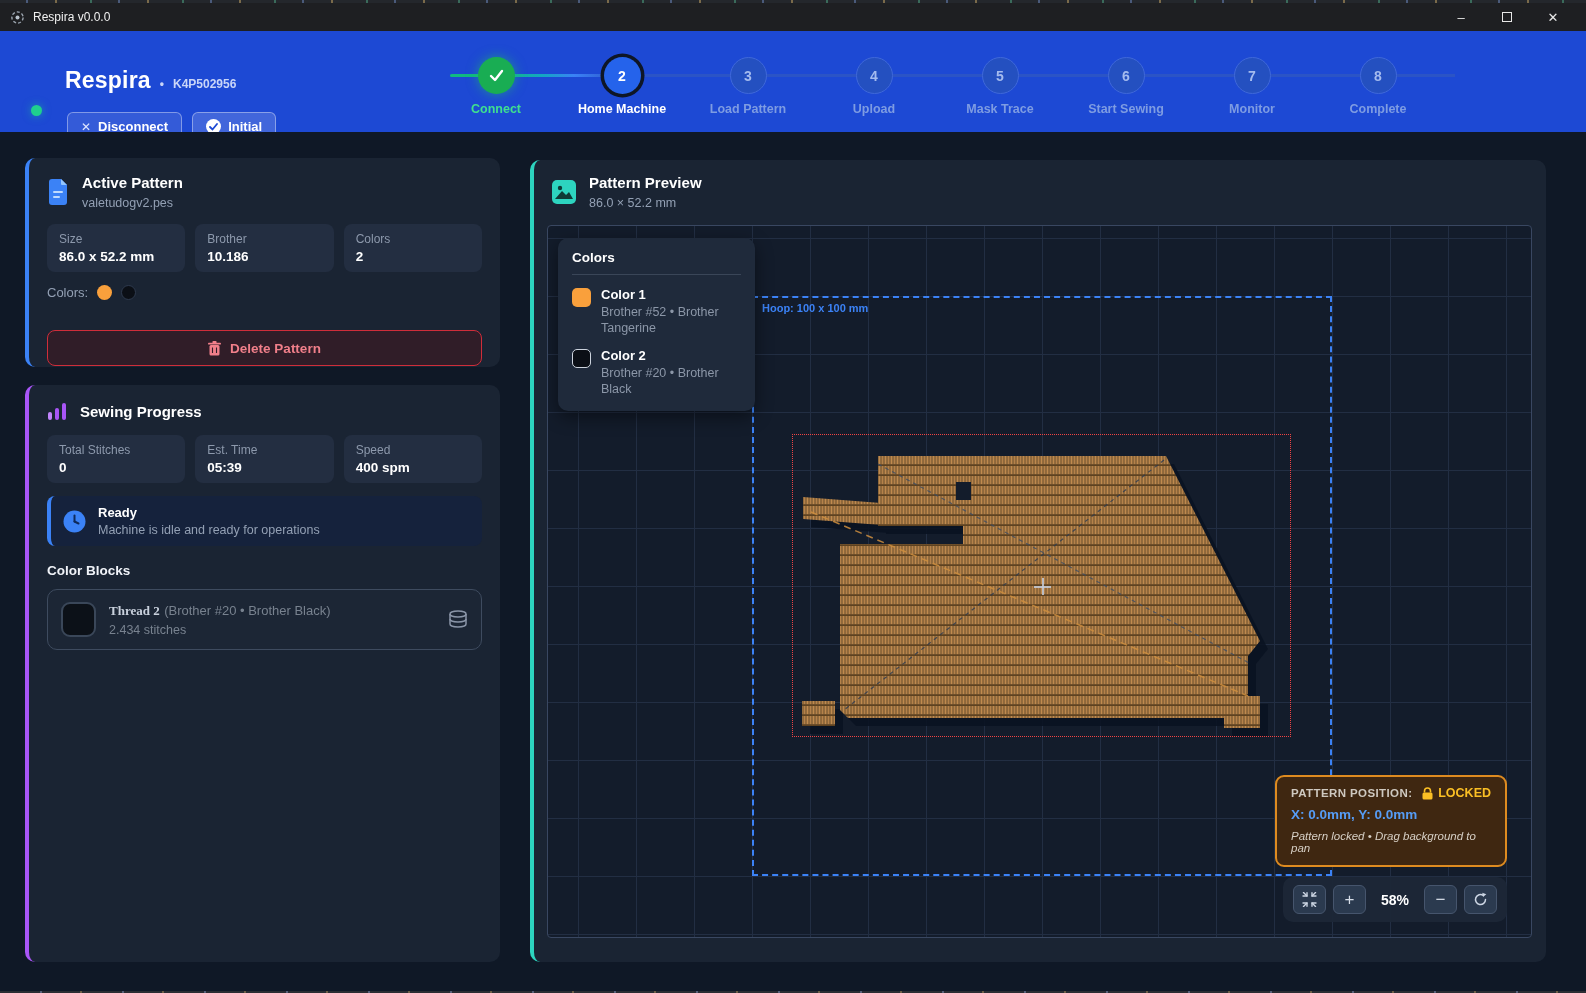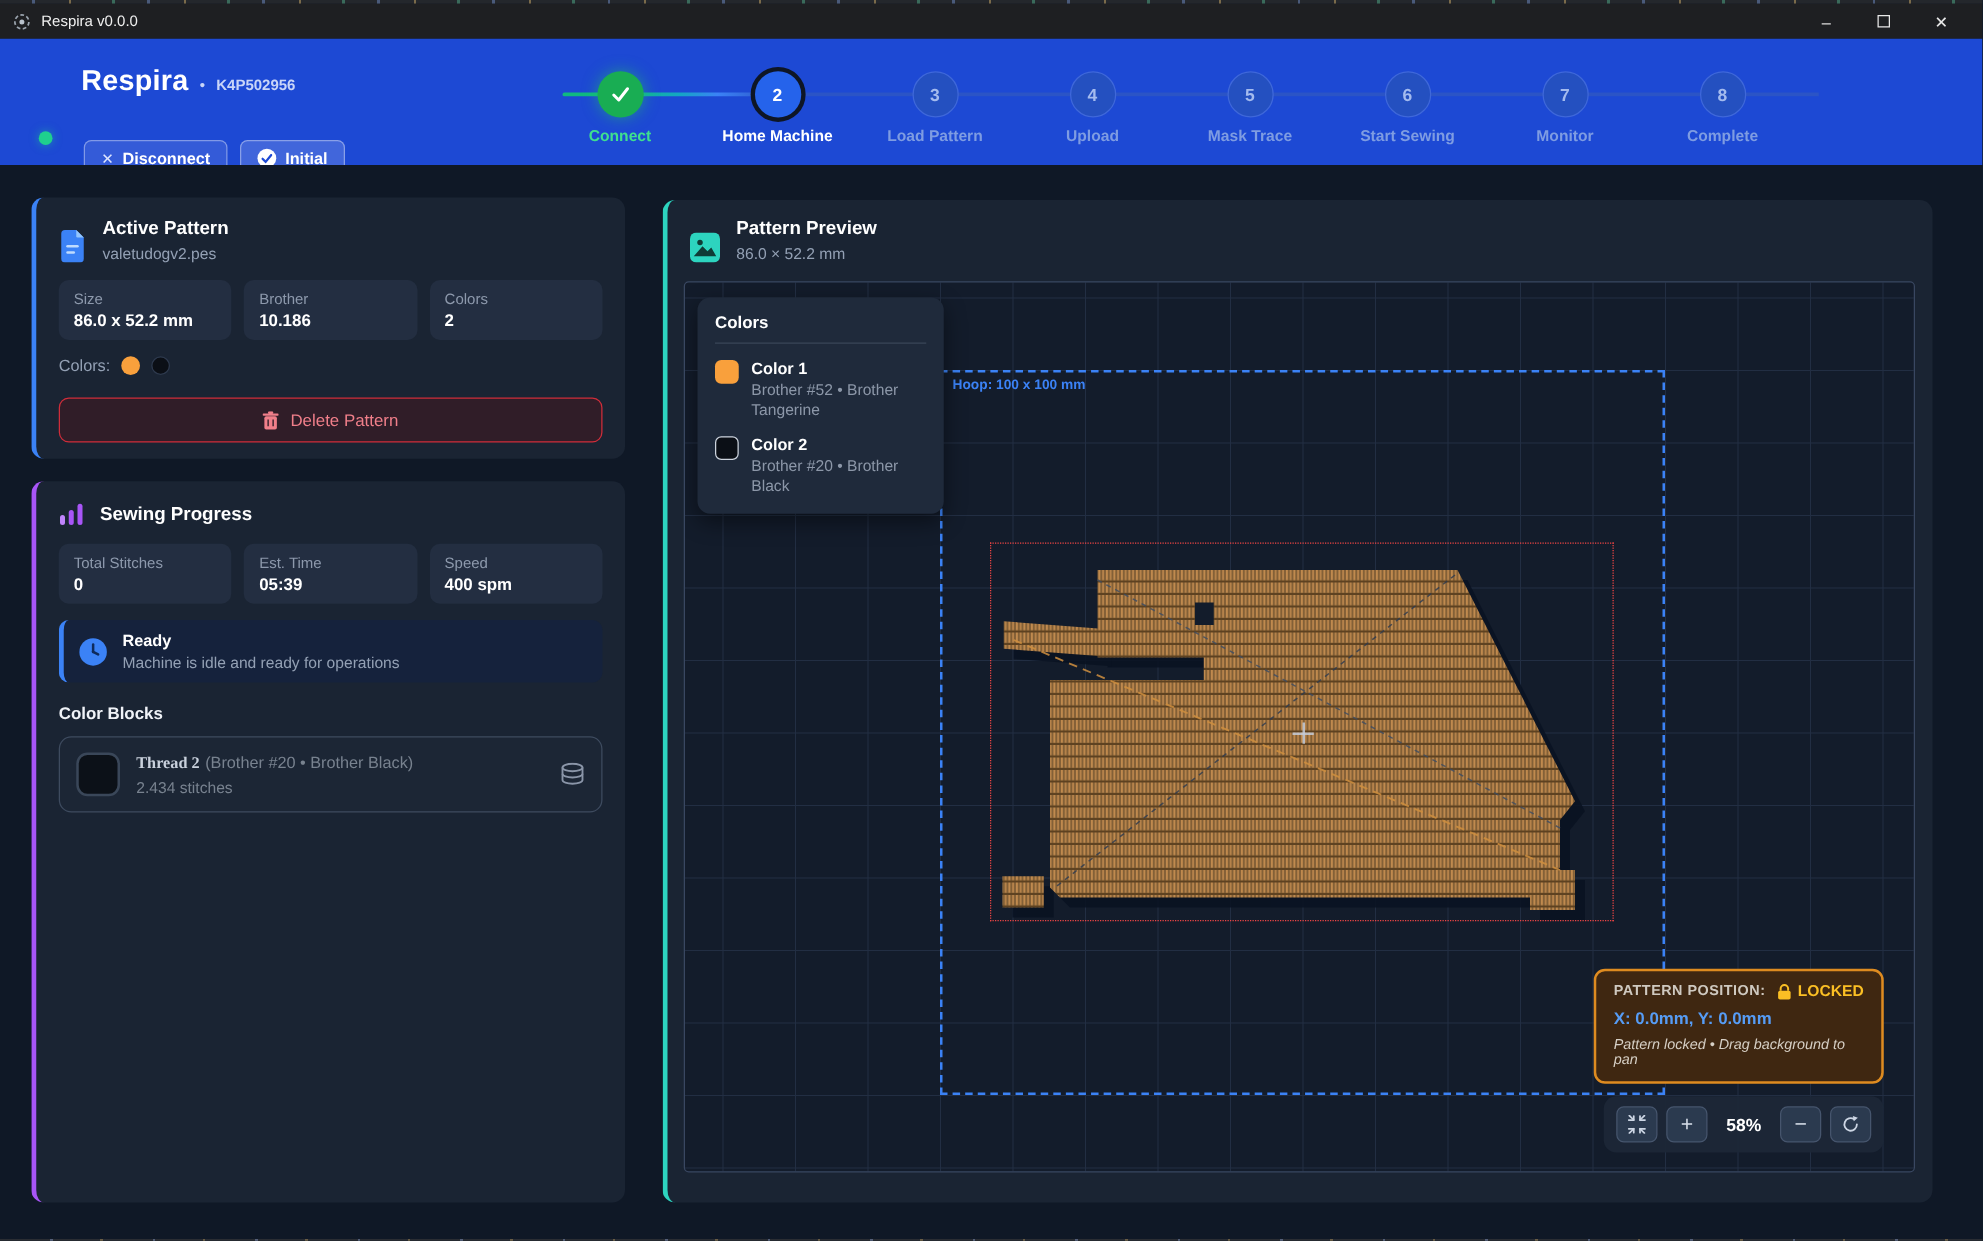--- a/index.html
+++ b/index.html
@@ -11,21 +11,21 @@
     repeating-linear-gradient(90deg,#24272c 0 26px,#4a5a7a 26px 28px,#24272c 28px 55px,#7a6a4a 55px 57px,#24272c 57px 90px,#3a6a5a 90px 92px); }
   .titlebar { height:28px; background:#1e1f22; display:flex; align-items:center; padding:0 10px; }
   .titlebar-title { font-size:12px; color:#f0f0f0; margin-left:8px; }
   .win-controls { margin-left:auto; display:flex; }
   .win-btn { width:46px; height:28px; display:flex; align-items:center; justify-content:center; color:#e8e8e8; font-size:13px; cursor:default; }
   .max-box { width:10px; height:10px; border:1.2px solid #e8e8e8; }
 
   
   .header { height:101px; background:#1d49d4; position:relative; }
   .conn-dot { position:absolute; left:31px; top:74px; width:11px; height:11px; border-radius:50%; background:#1fd08e; box-shadow:0 0 8px #1fd08e88; }
-  .brand-row { position:absolute; left:65px; top:20px; display:flex; align-items:baseline; gap:9px; }
+  .brand-row { position:absolute; left:65px; top:36px; display:flex; align-items:baseline; gap:9px; }
   .brand { font-size:23px; font-weight:bold; color:#ffffff; letter-spacing:.2px; }
   .serial { font-size:12px; color:#c9d5f8; font-weight:bold; }
   .hdr-buttons { position:absolute; left:67px; top:81px; display:flex; gap:10px; }
   .hdr-btn { display:flex; align-items:center; gap:7px; padding:6px 13px; border-radius:6px;
     background:rgba(255,255,255,.10); border:1px solid rgba(255,255,255,.38);
     color:#fff; font-size:13px; font-weight:bold; cursor:pointer; }
   .hdr-btn .x-glyph { font-size:12px; color:#dfe6ff; font-weight:normal; }
   .init-circ { width:15px; height:15px; border-radius:50%; background:#fff; display:flex; align-items:center; justify-content:center; }
 
   
@@ -44,34 +44,34 @@
   .step.done  .step-label { color:#3fe08f; }
   .step.active .step-label { color:#ffffff; }
 
   
   .main { position:relative; height:861px; background:#0f1826; }
   .card { position:absolute; background:#1a2433; border-radius:10px; }
   .card.blue   { border-left:4px solid #3b82f6; }
   .card.purple { border-left:4px solid #a855f7; }
   .card.teal   { border-left:4px solid #2dd4bf; }
 
-  .card-head { display:flex; align-items:flex-end; gap:13px; }
+  .card-head { display:flex; align-items:center; gap:13px; }
   .card-title { font-size:15px; font-weight:bold; color:#fff; }
   .card-sub { font-size:12.5px; color:#93a0b4; margin-top:5px; }
 
   .stats-row { display:flex; gap:10px; margin-top:14px; }
   .stat-box { flex:1; background:#232e41; border-radius:8px; padding:8px 12px; }
   .stat-label { font-size:12px; color:#8d99ac; }
   .stat-value { font-size:13.5px; font-weight:bold; color:#fff; margin-top:3px; }
 
   
   .colors-row { display:flex; align-items:center; gap:9px; margin-top:13px; font-size:13px; color:#93a0b4; }
   .dot-swatch { width:15px; height:15px; border-radius:50%; }
-  .delete-btn { margin-top:18px; width:100%; height:36px; border-radius:8px; background:#301d28;
-    border:1px solid #cf2d3a; color:#f07f8a; font-size:13.5px; font-weight:normal;
+  .delete-btn { margin-top:30px; width:100%; height:36px; border-radius:8px; background:#301d28;
+    border:1px solid #cf2d3a; color:#f07f8a; font-size:13.5px; font-weight:bold;
     display:flex; align-items:center; justify-content:center; gap:9px; cursor:pointer; }
 
   
   .ready-box { margin-top:13px; background:#15223c; border-left:4px solid #3b82f6; border-radius:8px;
     padding:9px 12px; display:flex; align-items:center; gap:12px; }
   .ready-title { font-size:13px; font-weight:bold; color:#fff; }
   .ready-msg { font-size:12.5px; color:#93a0b4; margin-top:3px; }
   .cb-title { margin-top:17px; font-size:13.5px; font-weight:bold; color:#f0f3f8; }
   .thread { margin-top:11px; border-radius:10px; padding:11px 13px 9px 13px; position:relative; cursor:pointer; }
   .thread.active { border:2px solid #a855f7; background:#292342; }

